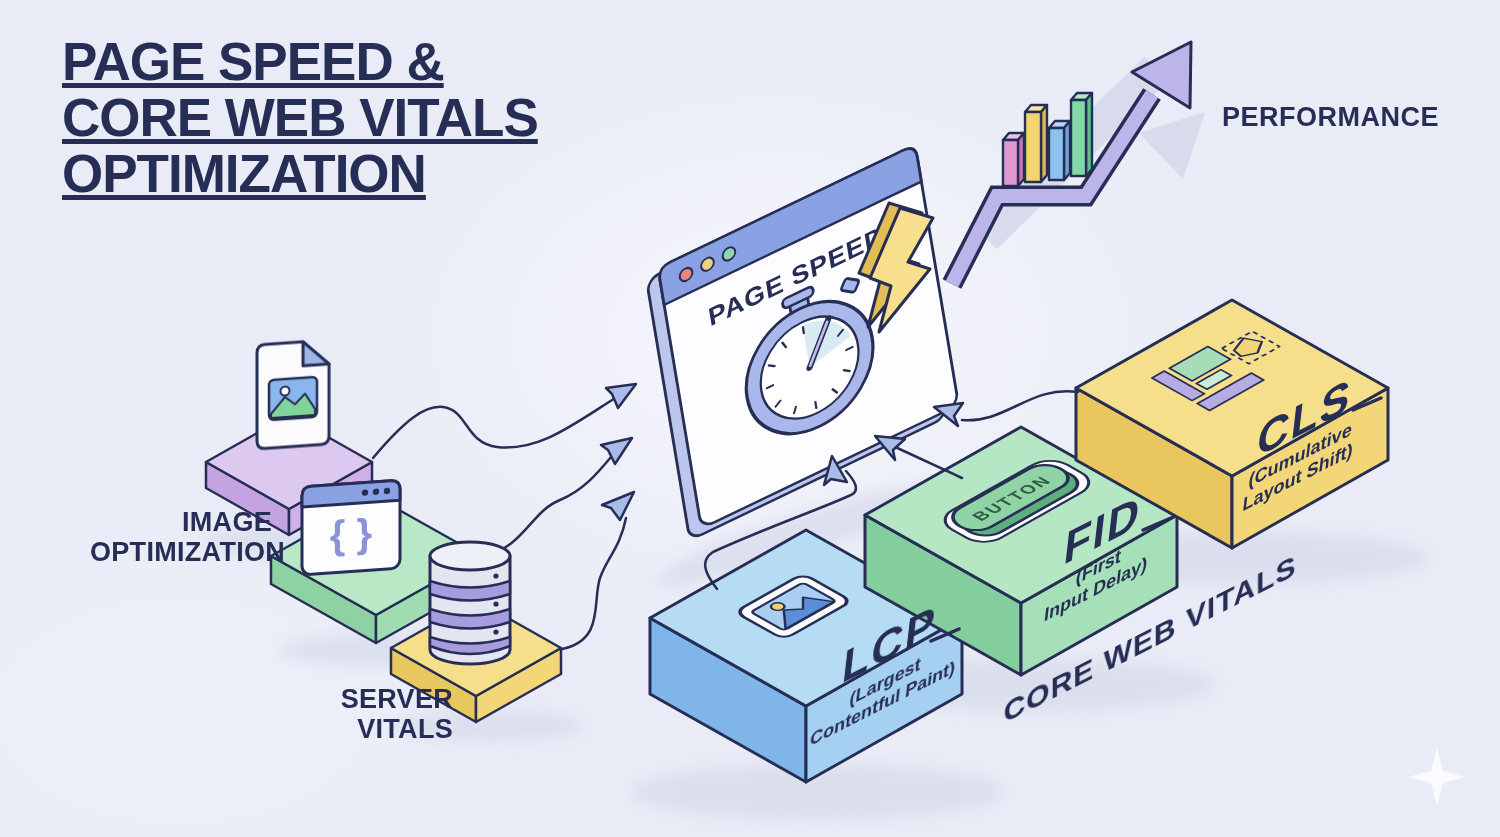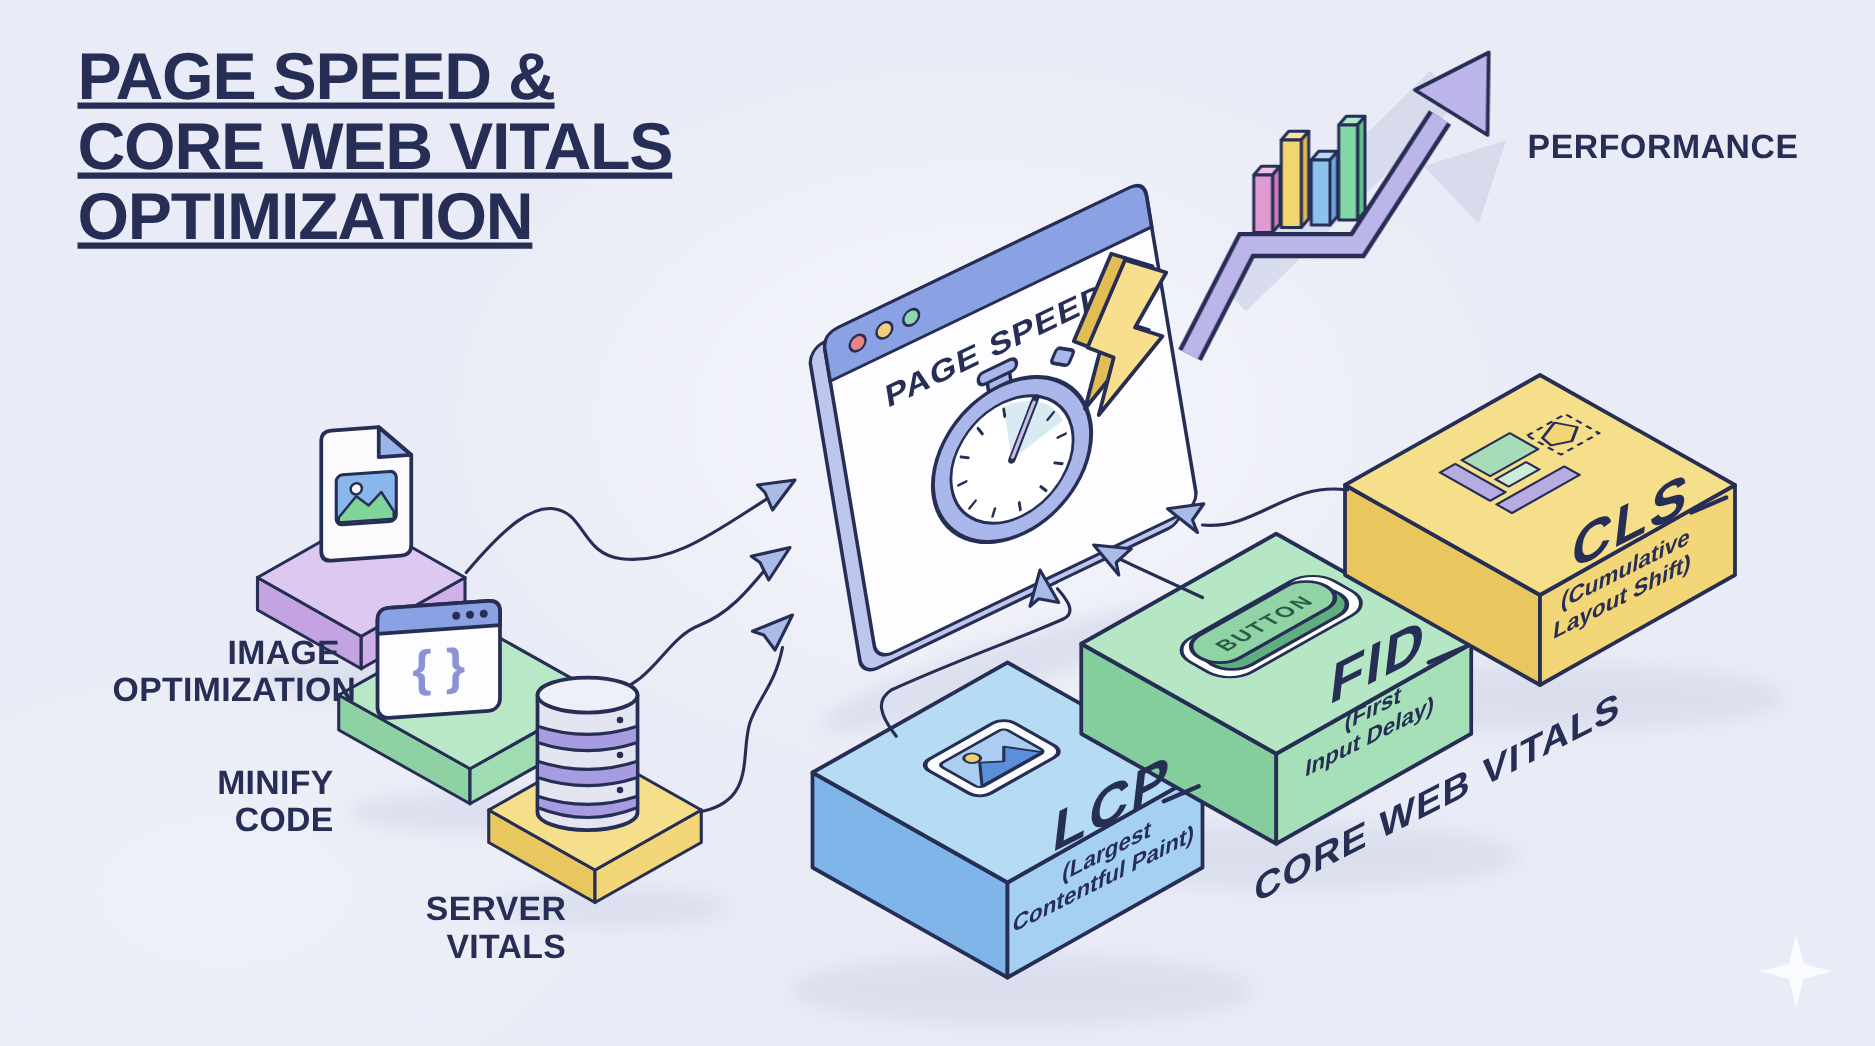--- a/index.html
+++ b/index.html
@@ -20,21 +20,21 @@
   }
   .growth-label{
     left:1222px;top:102px;width:250px;
     font-weight:bold;font-size:27px;line-height:1.18;letter-spacing:.5px;
   }
   .opt-label{
     font-weight:bold;font-size:27px;line-height:1.12;text-align:right;letter-spacing:.3px;
   }
   .opt-label.ic{left:90px;top:507px;width:182px;}
   .opt-label.mc{left:95px;top:611px;width:172px;}
-  .opt-label.sc{left:278px;top:712px;width:175px;}
+  .opt-label.sc{left:278px;top:684px;width:175px;}
   .vital{
     text-align:center;width:200px;
     transform:skewY(-27deg) skewX(-7deg);transform-origin:center;
   }
   .vital .acr{font-weight:bold;font-size:44px;letter-spacing:2px;line-height:1.05;}
   .vital .sub{font-weight:bold;font-size:18px;line-height:1.15;margin-top:2px;}
   .vital.lcp{left:787px;top:622px;}
   .vital.fid{left:1000px;top:508px;}
   .vital.cls{left:1202px;top:396px;}
   .cwv-label{
@@ -261,24 +261,20 @@
 </div>
 
 <div class="abs growth-label">
   <div>PERFORMANCE</div>
 </div>
 
 <div class="abs opt-label ic">
   <div>IMAGE</div>
   <div>OPTIMIZATION</div>
 </div>
-<div class="abs opt-label mc">
-  <div>MINIFY</div>
-  <div>CODE</div>
-</div>
 <div class="abs opt-label sc">
   <div>SERVER</div>
   <div>VITALS</div>
 </div>
 
 <div class="abs vital lcp">
   <div class="acr">LCP</div>
   <div class="sub">
     <div>(Largest</div>
     <div>Contentful Paint)</div>

